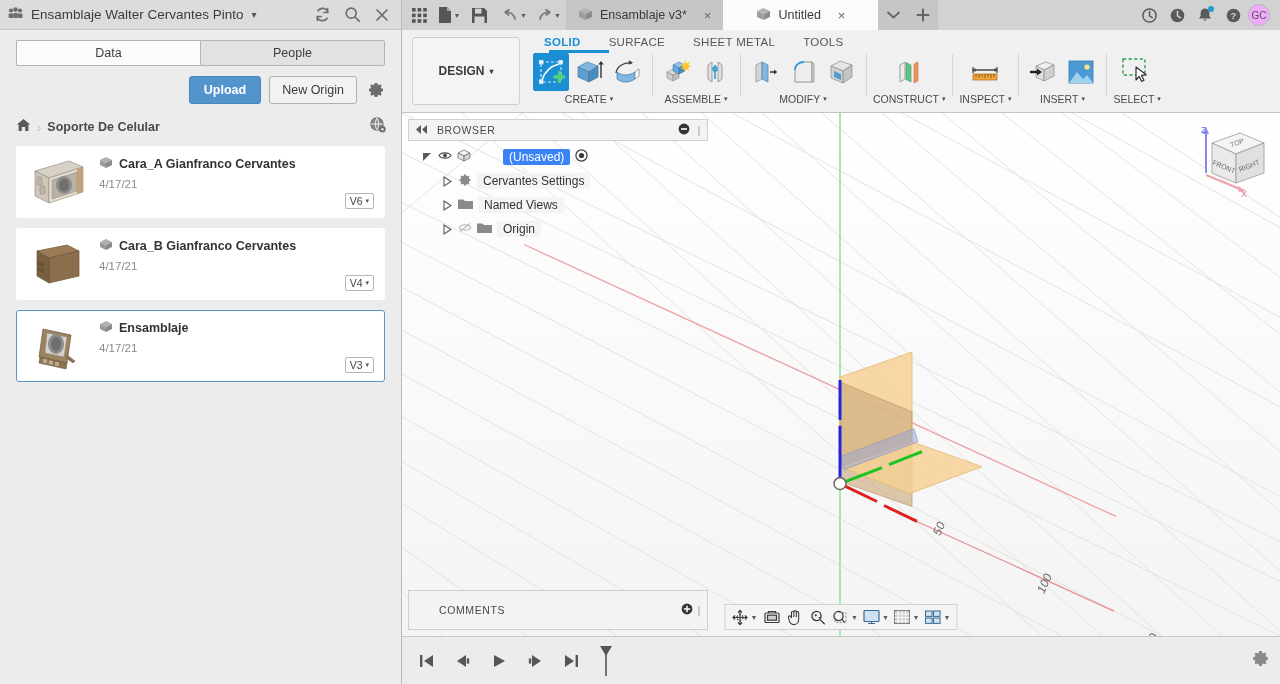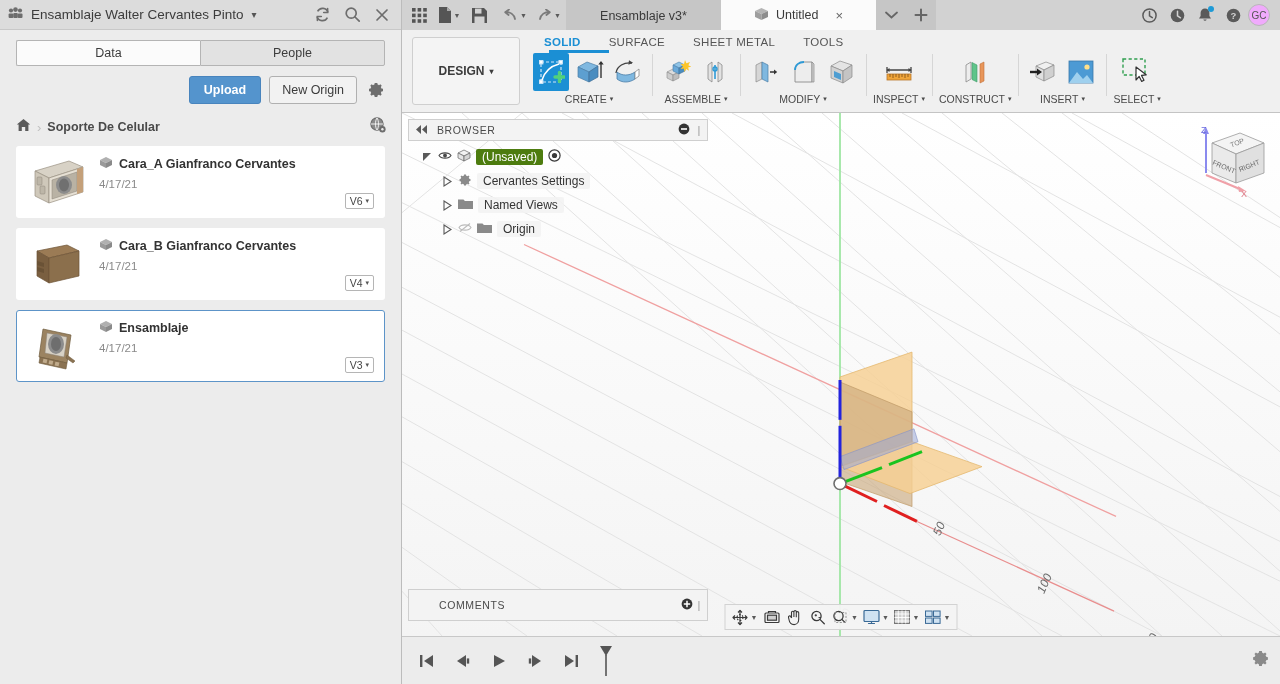--- a/index.html
+++ b/index.html
@@ -74,21 +74,21 @@
   .tb-icon { width: 26px; height: 26px; display: flex; align-items: center; justify-content: center; cursor: pointer; }
   .tb-icon.drop { width: 34px; gap: 2px; }
   .mini-caret { font-size: 7px; color: #5a5a5a; }
   .tb-sep { width: 6px; }
 
   .tab {
     height: 30px; display: flex; align-items: center; gap: 7px; padding: 0 12px;
     font-size: 12.5px; color: #3a3a3a; cursor: pointer; min-width: 155px; justify-content: center;
     position: relative;
   }
-  .tab.inactive { background: #c6c6c6; flex-direction: column; }
+  .tab.inactive { background: #c6c6c6; }
   .tab.active { background: #fbfbfb; }
   .tab-close { font-size: 13px; color: #666; margin-left: 10px; }
   .tab-btn { width: 30px; height: 30px; display: flex; align-items: center; justify-content: center; background: #c6c6c6; cursor: pointer; }
   .topbar-right { margin-left: auto; display: flex; align-items: center; gap: 2px; padding-right: 6px; }
   .avatar {
     width: 22px; height: 22px; border-radius: 50%; background: #f0abfc; border: 1px solid #b8b8b8;
     font-size: 10px; color: #555; display: flex; align-items: center; justify-content: center; cursor: pointer;
   }
   .bell-dot { position: absolute; width: 6px; height: 6px; border-radius: 50%; background: #1e9ad6; top: 4px; right: 4px; }
 
@@ -123,28 +123,28 @@
     position: absolute; left: 6px; top: 6px; width: 300px; z-index: 5;
   }
   .browser-head {
     height: 22px; background: #f3f3f3; border: 1px solid #cfcfcf; display: flex; align-items: center;
     padding: 0 6px; gap: 8px; font-size: 10.5px; color: #4a4a4a; letter-spacing: .6px;
   }
   .bh-spacer { flex: 1; }
   .tree { margin-top: 4px; font-size: 12px; color: #333; }
   .tnode { display: flex; align-items: center; gap: 5px; height: 24px; padding-left: 14px; }
   .tnode .lbl { background: rgba(242,242,242,0.86); padding: 1px 6px; border-radius: 2px; }
-  .tnode.selected .lbl { background: #4d7c0f; color: #fff; }
+  .tnode.selected .lbl { background: #3b82f6; color: #fff; margin-left: 27px; }
   .tri { width: 11px; height: 11px; display: inline-block; }
   .indent { padding-left: 34px; }
 
   .viewcube { position: absolute; right: 8px; top: 8px; width: 90px; height: 78px; }
 
   .comments-bar {
-    position: absolute; left: 6px; bottom: 15px; width: 300px; height: 32px; background: #f3f3f3;
+    position: absolute; left: 6px; bottom: 6px; width: 300px; height: 40px; background: #f3f3f3;
     border: 1px solid #cfcfcf; display: flex; align-items: center; padding: 0 6px;
     font-size: 10.5px; color: #4a4a4a; letter-spacing: .6px; z-index: 5;
   }
   .cb-spacer { flex: 1; }
 
   .navbar {
     position: absolute; left: 50%; transform: translateX(-50%); bottom: 6px; height: 26px;
     background: rgba(243,243,243,.95); border: 1px solid #d2d2d2; display: flex; align-items: center;
     padding: 0 4px; gap: 1px; z-index: 5;
   }
@@ -556,46 +556,46 @@
           </div>
           <div class="grp-label">
             <span>MODIFY</span>
             <span style="font-size:7px">▾</span>
           </div>
         </div>
 
         <div class="group">
           <div class="grp-icons">
             <span class="gicon">
+              <svg width="30" height="28" viewBox="0 0 30 28">
+                <polygon points="6,7 11,4 11,21 6,24" fill="#ededed" stroke="#8a8a8a" stroke-width="0.8"></polygon>
+                <polygon points="12,4.5 17,7 17,24 12,21.5" fill="#5fc48a" stroke="#3f9b68" stroke-width="0.6"></polygon>
+                <polygon points="20,6 24,4 24,23 20,25" fill="#e8965a" stroke="#c0713a" stroke-width="0.6"></polygon>
+              </svg>
+            </span>
+          </div>
+          <div class="grp-label">
+            <span>CONSTRUCT</span>
+            <span style="font-size:7px">▾</span>
+          </div>
+        </div>
+
+        <div class="group">
+          <div class="grp-icons">
+            <span class="gicon">
               <svg width="32" height="28" viewBox="0 0 32 28">
                 <path d="M4 9v6M28 9v6M4 12h24" stroke="#444" stroke-width="1.3"></path>
                 <path d="M6.5 10l-3 2 3 2M25.5 10l3 2-3 2" fill="#444"></path>
                 <rect x="4" y="16" width="24" height="6" fill="#f0a53a" stroke="#b8762a" stroke-width="0.8"></rect>
                 <path d="M7 16v3M10 16v4M13 16v3M16 16v4M19 16v3M22 16v4M25 16v3" stroke="#7a4c18" stroke-width="0.8"></path>
               </svg>
             </span>
           </div>
           <div class="grp-label">
             <span>INSPECT</span>
-            <span style="font-size:7px">▾</span>
-          </div>
-        </div>
-
-        <div class="group">
-          <div class="grp-icons">
-            <span class="gicon">
-              <svg width="30" height="28" viewBox="0 0 30 28">
-                <polygon points="6,7 11,4 11,21 6,24" fill="#ededed" stroke="#8a8a8a" stroke-width="0.8"></polygon>
-                <polygon points="12,4.5 17,7 17,24 12,21.5" fill="#5fc48a" stroke="#3f9b68" stroke-width="0.6"></polygon>
-                <polygon points="20,6 24,4 24,23 20,25" fill="#e8965a" stroke="#c0713a" stroke-width="0.6"></polygon>
-              </svg>
-            </span>
-          </div>
-          <div class="grp-label">
-            <span>CONSTRUCT</span>
             <span style="font-size:7px">▾</span>
           </div>
         </div>
 
         <div class="group">
           <div class="grp-icons">
             <span class="gicon">
               <svg width="30" height="28" viewBox="0 0 30 28">
                 <polygon points="8,8 18,4 26,7 16,12" fill="#f0f0f0" stroke="#8a8a8a" stroke-width="0.7"></polygon>
                 <polygon points="8,8 16,12 16,23 8,19" fill="#e0e0e0" stroke="#8a8a8a" stroke-width="0.7"></polygon>

